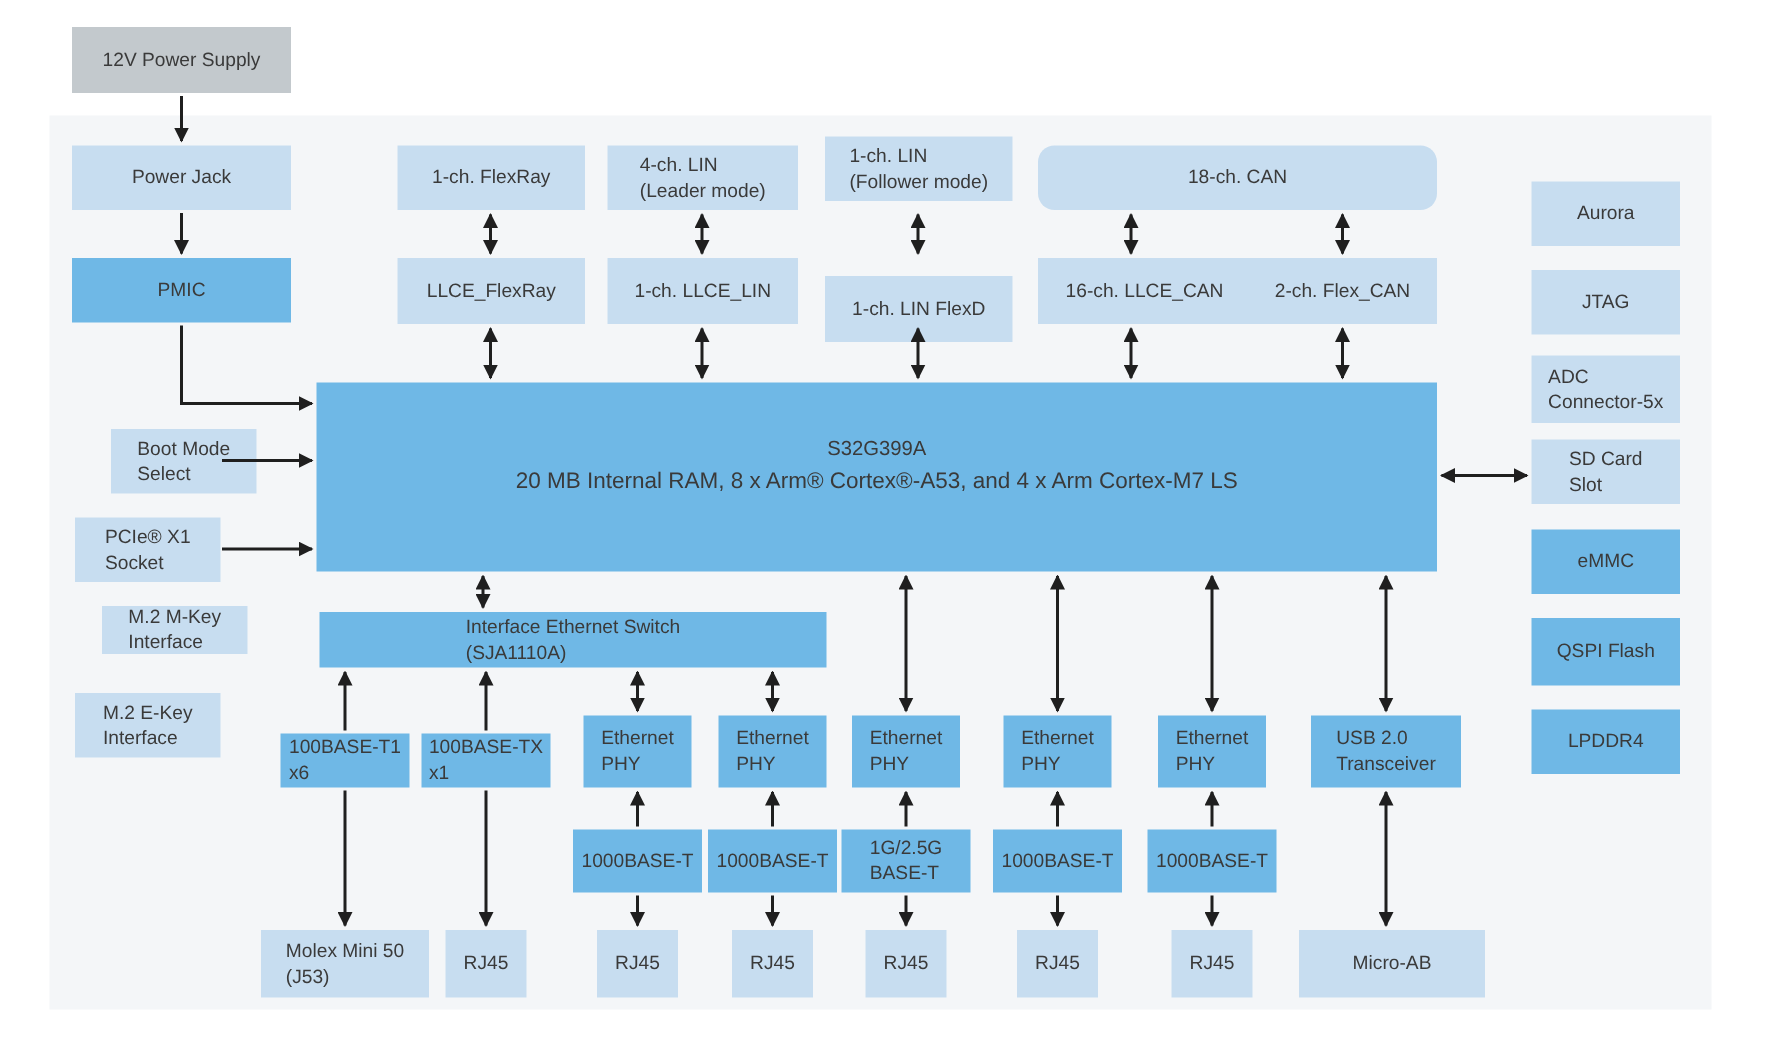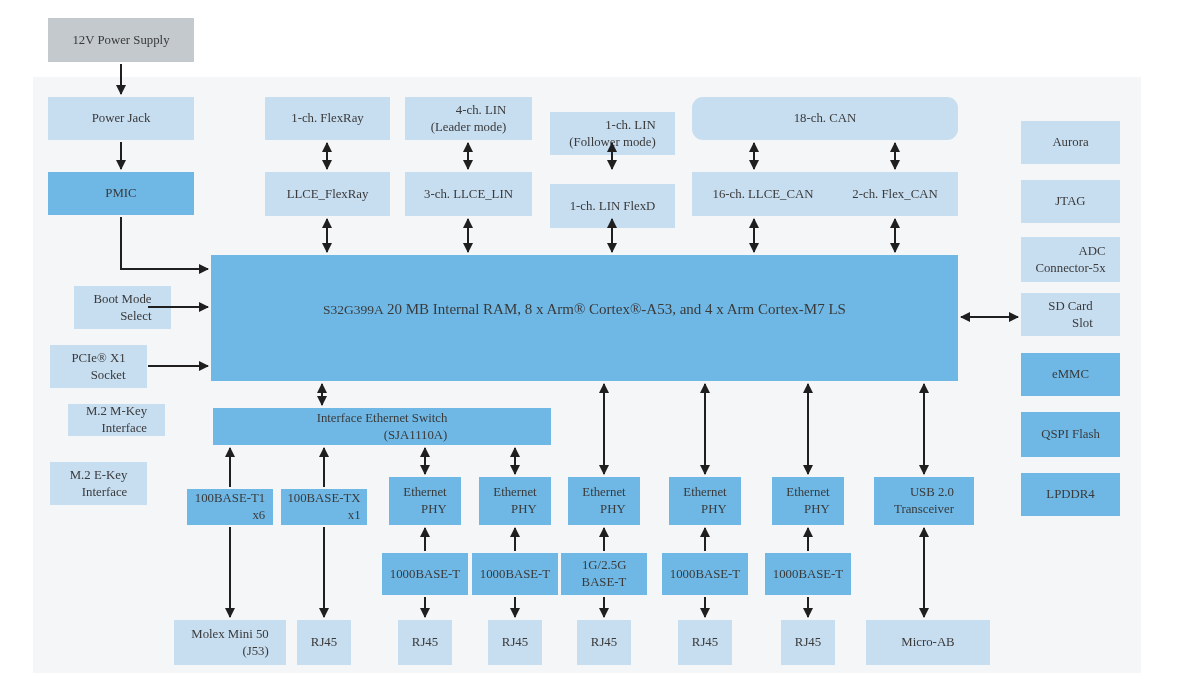--- a/index.html
+++ b/index.html
@@ -7,27 +7,27 @@
     position:relative;width:1193px;height:698px;overflow:hidden;
     font-family:"Liberation Sans","DejaVu Sans",sans-serif;
     color:#3a3a3a;background:#ffffff;
   }
   #panel{
     position:absolute;left:33px;top:77px;width:1108px;height:596px;
     background:var(--panel,#f4f6f8);
   }
   .block{
     position:absolute;display:flex;align-items:center;justify-content:center;
-    text-align:right;white-space:pre-line;font-size:12.8px;line-height:1.32;
-    color:#3a3a3a;box-sizing:border-box;font-family:Liberation Serif, serif;
+    text-align:left;white-space:pre-line;font-size:12.8px;line-height:1.32;
+    color:#3a3a3a;box-sizing:border-box;
   }
   .lb{background:var(--light,#c7ddf0);}
   .mb{background:var(--medium,#6fb8e6);}
   .gb{background:var(--gray,#c3c9cd);}
-  .soc-text{display:flex;flex-direction:row;align-items:center;gap:3px;padding-bottom:16px;}
+  .soc-text{display:flex;flex-direction:column;align-items:center;gap:3px;padding-bottom:16px;}
   .soc-title{font-size:13.5px;}
   .soc-desc{font-size:15px;}
   #arrows{position:absolute;left:0;top:0;pointer-events:none;}
   #arrows path{stroke:var(--arrow,#1f1f1f);stroke-width:2;fill:none;}
 </style>
 </head>
 <body>
 
 <div id="canvas">
   <div id="panel"></div>
@@ -41,26 +41,26 @@
   <div class="block lb" style="left:50px;top:345px;width:97px;height:43px;">PCIe® X1
 Socket</div>
   <div class="block lb" style="left:68px;top:404px;width:97px;height:32px;">M.2 M-Key
 Interface</div>
   <div class="block lb" style="left:50px;top:462px;width:97px;height:43px;">M.2 E-Key
 Interface</div>
 
   <div class="block lb" style="left:265px;top:97px;width:125px;height:43px;">1-ch. FlexRay</div>
   <div class="block lb" style="left:405px;top:97px;width:127px;height:43px;">4-ch. LIN
 (Leader mode)</div>
-  <div class="block lb" style="left:550px;top:112px;width:125px;height:43px;">1-ch. LIN
+  <div class="block lb" style="left:550px;top:91px;width:125px;height:43px;">1-ch. LIN
 (Follower mode)</div>
   <div class="block lb" style="left:692px;top:97px;width:266px;height:43px;border-radius:11px;">18-ch. CAN</div>
 
   <div class="block lb" style="left:265px;top:172px;width:125px;height:44px;">LLCE_FlexRay</div>
-  <div class="block lb" style="left:405px;top:172px;width:127px;height:44px;">3-ch. LLCE_LIN</div>
+  <div class="block lb" style="left:405px;top:172px;width:127px;height:44px;">1-ch. LLCE_LIN</div>
   <div class="block lb" style="left:550px;top:184px;width:125px;height:44px;">1-ch. LIN FlexD</div>
   <div class="block lb" style="left:692px;top:172px;width:142px;height:44px;">16-ch. LLCE_CAN</div>
   <div class="block lb" style="left:832px;top:172px;width:126px;height:44px;">2-ch. Flex_CAN</div>
 
   <div class="block mb" style="left:211px;top:255px;width:747px;height:126px;">
     <div class="soc-text">
       <span class="soc-title">S32G399A</span>
       <span class="soc-desc">20 MB Internal RAM, 8 x Arm® Cortex®-A53, and 4 x Arm Cortex-M7 LS</span>
     </div>
   </div>

